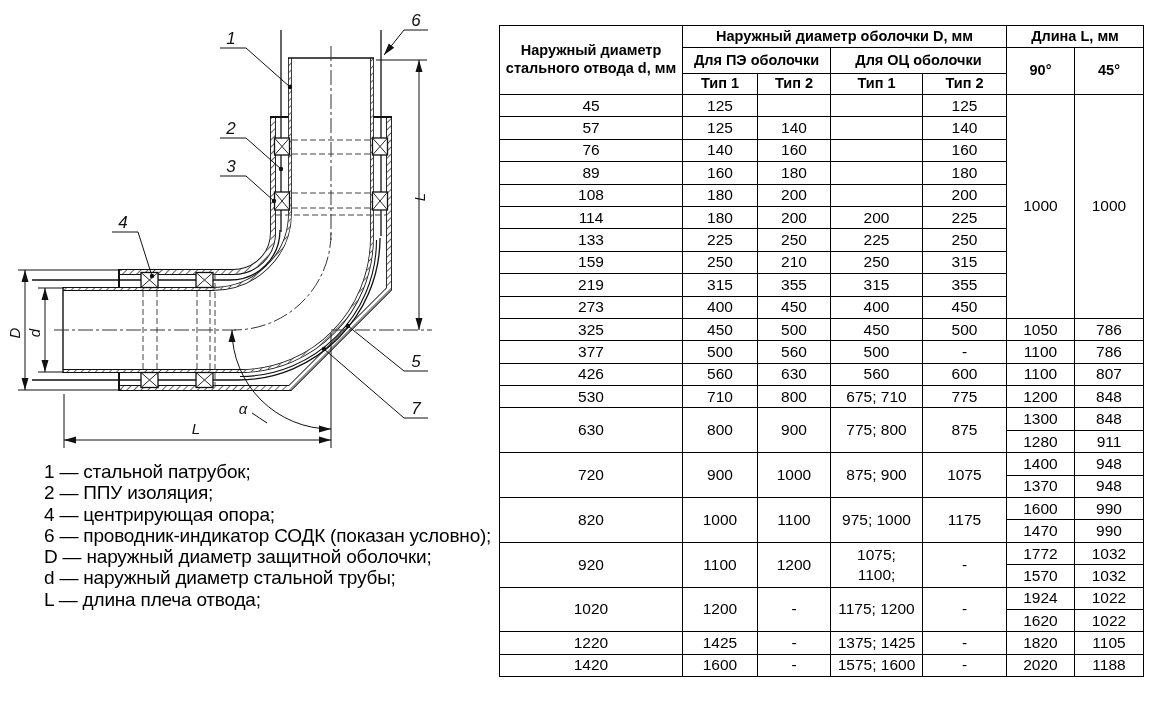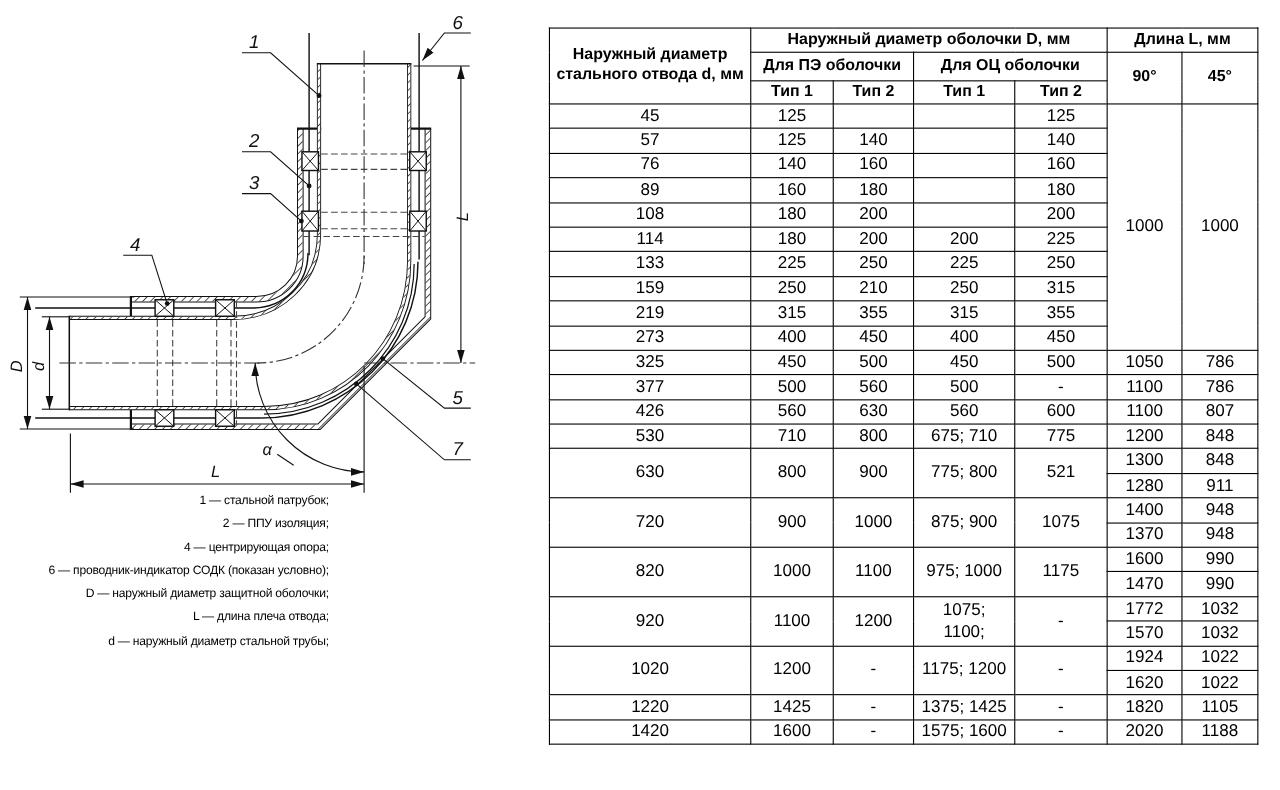--- a/index.html
+++ b/index.html
@@ -1,20 +1,20 @@
 <!DOCTYPE html>
 <html><head>
 <meta charset="utf-8">
 <style>
   html,body{margin:0;padding:0;background:#fff;}
   .page{position:relative;width:1164px;height:718px;background:#ffffff;overflow:hidden;
         font-family:"Liberation Sans",sans-serif;color:#000;}
   .drawing-svg{position:absolute;left:0;top:0;}
-  .legend{position:absolute;left:44px;top:445px;font-size:11px;line-height:21.3px;
-          letter-spacing:-0.2px;white-space:nowrap;text-align:right;}
+  .legend{position:absolute;left:44px;top:461px;font-size:19px;line-height:21.3px;
+          letter-spacing:-0.2px;white-space:nowrap;}
   .legend-line{height:21.3px;}
   table.spec{position:absolute;left:499px;top:25px;width:644px;border-collapse:collapse;
              table-layout:fixed;}
   table.spec th,table.spec td{border:1.6px solid #000;text-align:center;vertical-align:middle;
              padding:0 2px;overflow:hidden;}
   table.spec thead th{font-weight:bold;font-size:14.5px;line-height:1.22;padding:1px 2px;margin-left:23px;}
   table.spec tbody td{font-size:15.5px;line-height:20px;height:21.4px;white-space:pre-line;}
   tr.hr1{height:22px;} tr.hr2{height:26px;} tr.hr3{height:21px;}
 </style>
 </head>
@@ -185,22 +185,22 @@
         </g>
     </g>
   </svg>
 
   <div class="legend">
       <div class="legend-line">1 — стальной патрубок;</div>
       <div class="legend-line">2 — ППУ изоляция;</div>
       <div class="legend-line">4 — центрирующая опора;</div>
       <div class="legend-line">6 — проводник-индикатор СОДК (показан условно);</div>
       <div class="legend-line">D — наружный диаметр защитной оболочки;</div>
+      <div class="legend-line">d — наружный диаметр стальной трубы;</div>
       <div class="legend-line">L — длина плеча отвода;</div>
-      <div class="legend-line">d — наружный диаметр стальной трубы;</div>
     </div>
 
   <table class="spec">
     <colgroup>
       <col style="width:183px">
         <col style="width:75px">
         <col style="width:73px">
       <col style="width:92px">
         <col style="width:84px">
         <col style="width:68px">
@@ -332,21 +332,21 @@
           <td>675; 710</td>
           <td>775</td>
           <td>1200</td>
           <td>848</td>
         </tr>
         <tr>
           <td rowspan="2">630</td>
           <td rowspan="2">800</td>
           <td rowspan="2">900</td>
           <td rowspan="2">775; 800</td>
-          <td rowspan="2">521</td>
+          <td rowspan="2">875</td>
           <td>1300</td>
           <td>848</td>
         </tr>
         <tr>
           <td>1280</td>
           <td>911</td>
         </tr>
         <tr>
           <td rowspan="2">720</td>
           <td rowspan="2">900</td>

